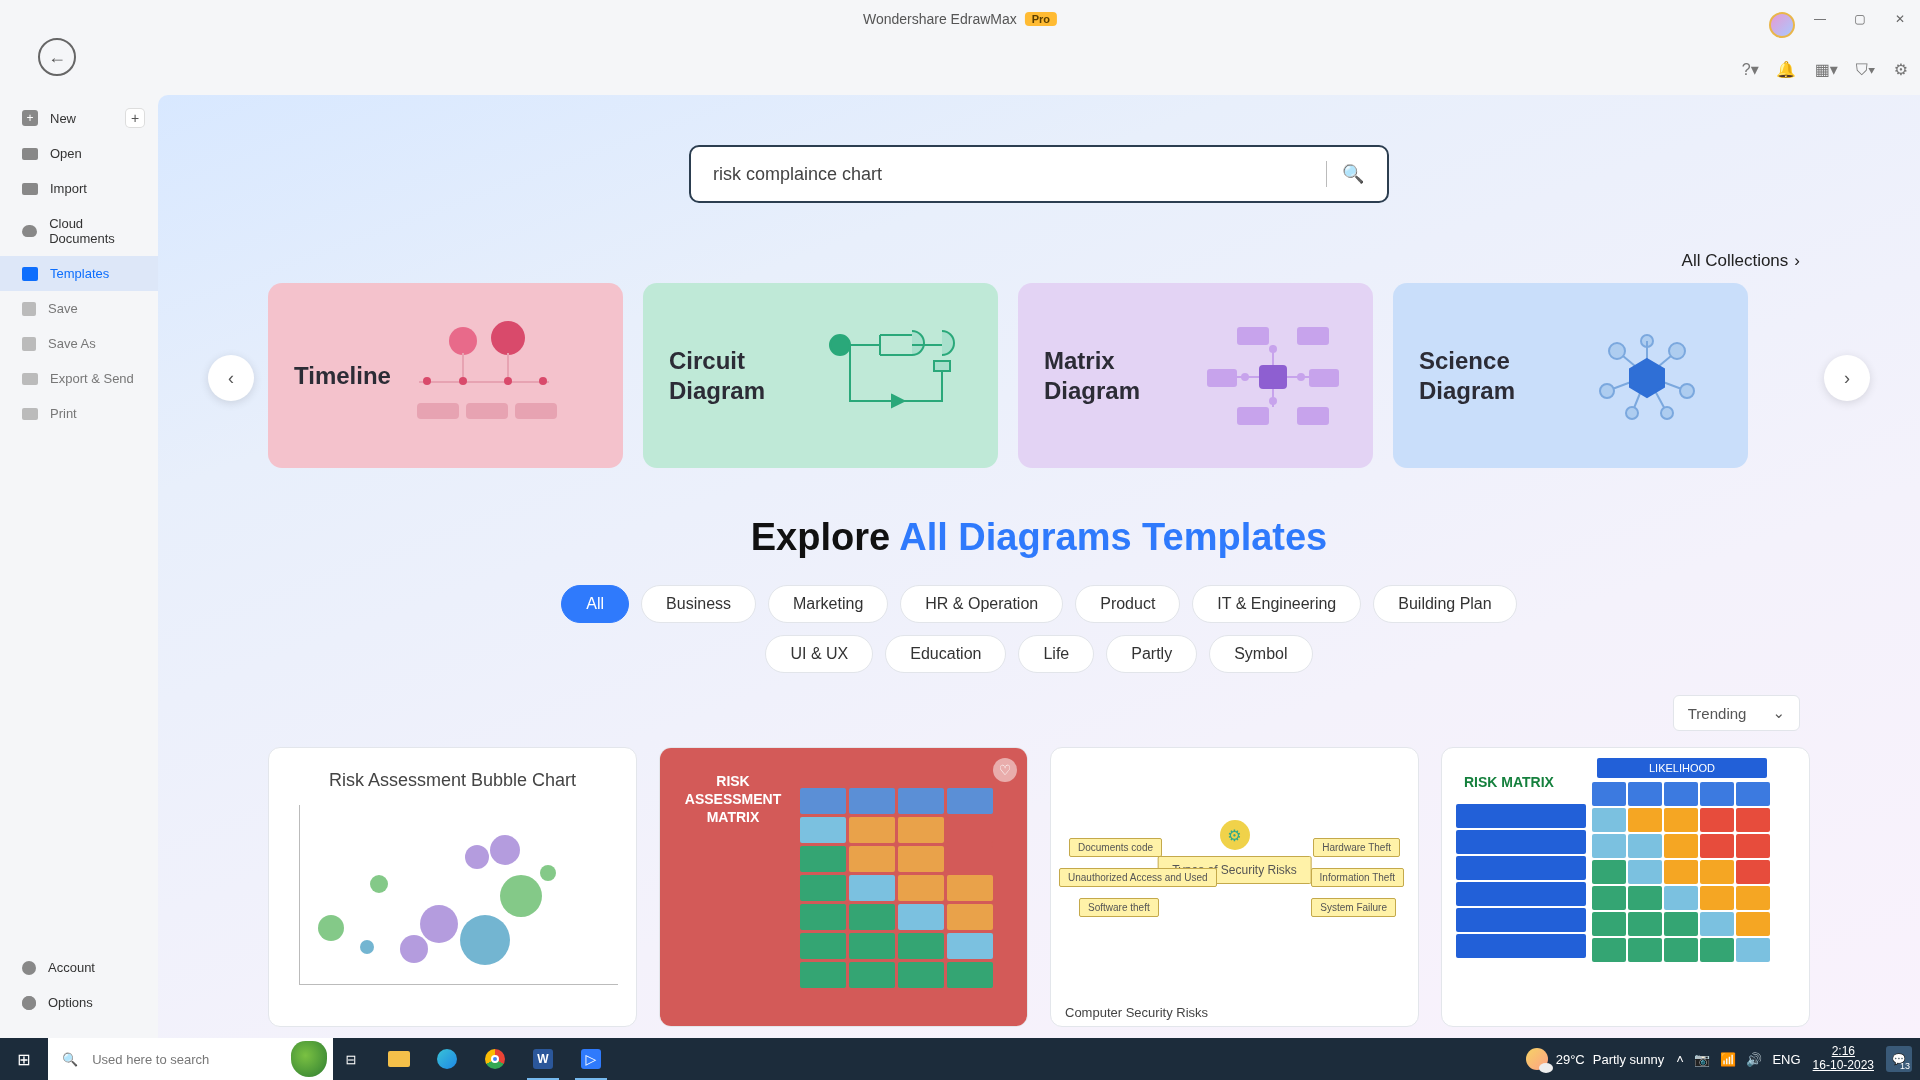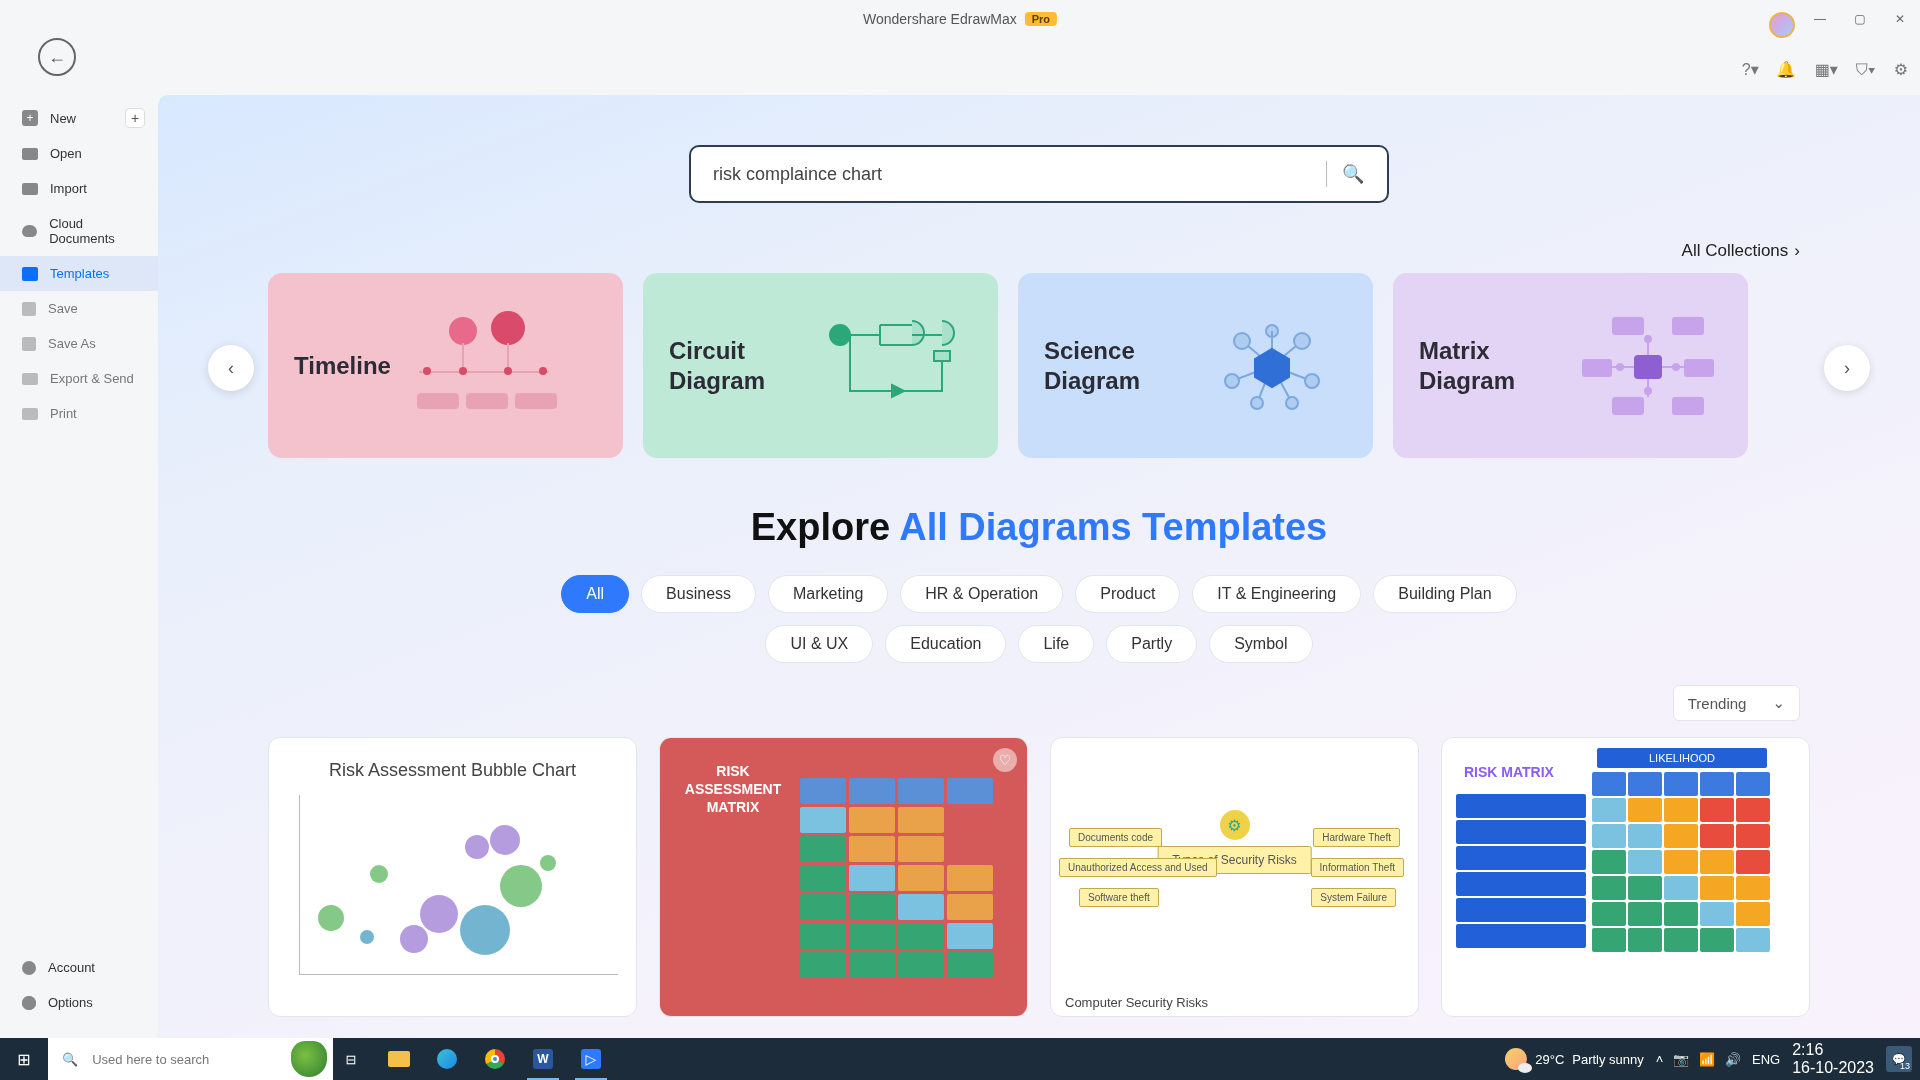--- a/index.html
+++ b/index.html
@@ -32,21 +32,21 @@
 
 .main { position: absolute; left: 158px; top: 95px; right: 0; bottom: 35px; background: linear-gradient(160deg,#d8e8ff 0%, #e8effb 25%, #f4f2fb 65%, #f9f2fc 100%); border-top-left-radius: 10px; overflow: hidden; }
 
 
 .search-wrap { margin: 50px auto 0; width: 700px; height: 58px; border: 2px solid #2c3e50; border-radius: 10px; background: #fff; display: flex; align-items: center; padding: 0 22px; }
 .search-input { flex: 1; border: none; outline: none; font-size: 18px; color: #444; background: transparent; }
 .caret-sep { width: 1px; height: 26px; background: #bbb; margin: 0 16px; }
 .search-icon { font-size: 18px; color: #555; }
 
 
-.all-collections { text-align: right; margin: 38px 120px 10px 0; font-size: 17px; color: #222; display: flex; justify-content: flex-end; align-items: center; gap: 6px; }
+.all-collections { text-align: right; margin: 48px 120px 10px 0; font-size: 17px; color: #222; display: flex; justify-content: flex-end; align-items: center; gap: 6px; }
 
 
 .cat-row-wrap { position: relative; margin: 12px 110px 0 110px; }
 .cat-row { display: flex; gap: 20px; }
 .cat-card { flex: 0 0 355px; height: 185px; border-radius: 14px; display: flex; align-items: center; padding: 0 26px; gap: 20px; font-size: 24px; font-weight: 600; color: #2c2c36; }
 .cat-title { line-height: 1.25; }
 .cat-visual { width: 150px; height: 110px; display:flex; align-items:center; justify-content:center; }
 .nav-circle { position: absolute; top: 72px; width: 46px; height: 46px; border-radius: 50%; background: #fff; box-shadow: 0 2px 10px rgba(0,0,0,0.12); display: flex; align-items: center; justify-content: center; font-size: 18px; color: #555; }
 .nav-left { left: -60px; }
 .nav-right { right: -60px; }
@@ -80,41 +80,41 @@
 .c2-grid { position:absolute; left:140px; top:40px; display:grid; grid-template-columns: repeat(4, 46px); grid-auto-rows: 26px; gap:3px; }
 .c2-cell { border-radius:2px; }
 
 
 .c3-center { position:absolute; left:50%; top:44%; transform:translate(-50%,-50%); background:#fff2a8; border:1px solid #c4a94b; padding:6px 14px; font-size:12px; color:#555; border-radius:2px; }
 .c3-node { position:absolute; background:#fff2a8; border:1px solid #c4a94b; padding:3px 8px; font-size:10px; color:#555; border-radius:2px; white-space:nowrap; }
 .c3-icon { position:absolute; left:50%; top:26%; transform:translateX(-50%); width:30px; height:30px; border-radius:50%; background:#f0d24a; display:flex; align-items:center; justify-content:center; color:#3a8; font-size:16px; }
 .c3-caption { position:absolute; left:14px; bottom:-2px; font-size:13px; color:#444;text-align:right; }
 
 
-.c4-title { position:absolute; left:22px; top:26px; font-size:14px; font-weight:700; color:#8b5cf6; }
+.c4-title { position:absolute; left:22px; top:26px; font-size:14px; font-weight:700; color:#15803d; }
 .c4-head { position:absolute; left:155px; top:10px; width:170px; background:#2260d8; color:#fff; font-size:11px; text-align:center; padding:4px 0; border-radius:2px; }
 .c4-grid { position:absolute; left:150px; top:34px; display:grid; grid-template-columns: repeat(5, 34px); grid-auto-rows: 24px; gap:2px; }
 .c4-cell { border-radius:2px; }
 .c4-side { position:absolute; left:14px; top:56px; display:grid; grid-template-rows: repeat(6, 24px); gap:2px; width:130px; }
 .c4-srow { background:#2260d8; border-radius:2px; }
 
 
 .taskbar { position: absolute; left:0; right:0; bottom:0; height: 42px; background:#1c2c3b; display:flex; align-items:center; color:#fff; font-size: 13px; }
 .tb-start { width:48px; display:flex; justify-content:center; font-size:16px; color:#fff; }
 .tb-search { background:#fff; color:#777; height:42px; width:285px; display:flex; align-items:center; gap:14px; padding:0 14px; }
 .tb-mascot { width:36px; height:36px; margin-left:-42px; background: radial-gradient(circle at 40% 40%, #7ac142, #2e7d32); border-radius: 40% 40% 50% 50%; position: relative; z-index: 2; }
 .tb-icons-left { display:flex; align-items:center; height:100%; }
 .tb-app { width:48px; height:100%; display:flex; align-items:center; justify-content:center; position: relative; }
 .tb-app.active::after { content:''; position:absolute; bottom:0; left:8px; right:8px; height:2px; background:#76b9ed; }
 .tb-right { margin-left:auto; display:flex; align-items:center; gap:12px; padding-right:8px; }
 .tb-weather { display:flex; align-items:center; gap:8px; }
 .tb-weather-icon { width:22px; height:22px; border-radius:50%; background:linear-gradient(135deg,#f6d365,#fda085); position:relative; }
 .tb-weather-icon::after { content:''; position:absolute; right:-5px; bottom:-3px; width:14px; height:10px; border-radius:50%; background:#eee; }
 .tb-tray { display:flex; gap:10px; font-size:13px; color:#fff; align-items:center; }
-.tb-time { text-align:left; line-height:1.15; font-size:16px; }
+.tb-time { text-align:center; line-height:1.15; font-size:12px;text-decoration:underline; }
 .tb-notif { width:26px; height:26px; background:#3a5a78; border-radius:3px; display:flex; align-items:center; justify-content:center; font-size:11px; position: relative; }
 .tb-notif-b { position: absolute; bottom: 1px; right: 2px; font-size: 9px; }
 
 
 .timeline-vis { position:relative; width:150px; height:110px; }
 .tlv-dot { position:absolute; border-radius:50%; background:#e86a8a; }
 .tlv-bar { position:absolute; background:#e7a3b2; border-radius:4px; height:16px; }
 .tlv-line { position:absolute; background:#e7a3b2; }
 
 .circuit-vis svg, .science-vis svg, .matrix-vis svg { width: 150px; height: 110px; }
@@ -245,44 +245,20 @@
               <g fill="none" stroke="#2aa87a" stroke-width="2">
                 <circle cx="18" cy="24" r="10" fill="#2aa87a"></circle>
                 <path d="M28 24 H58 M58 14 V34 M58 14 H90 M58 34 H90"></path>
                 <path d="M90 10 a12 12 0 0 1 0 24" fill="#a8e0cc"></path>
                 <path d="M120 10 a12 12 0 0 1 0 24" fill="#a8e0cc"></path>
                 <path d="M90 24 H120"></path>
                 <path d="M28 24 V80 H70"></path>
                 <polygon points="70,74 82,80 70,86" fill="#2aa87a"></polygon>
                 <path d="M82 80 H120 V48"></path>
                 <rect x="112" y="40" width="16" height="10" fill="#a8e0cc"></rect>
-              </g>
-            </svg>
-        </div>
-      </div>
-      <div class="cat-card" style="background:#c9defa">
-        <div class="cat-title">Science Diagram</div>
-        <div class="cat-visual science-vis">
-          <svg viewBox="0 0 150 110">
-              <g stroke="#7ba8de" stroke-width="2" fill="#aecdf0">
-                <line x1="75" y1="55" x2="45" y2="30"></line>
-                <line x1="75" y1="55" x2="105" y2="30"></line>
-                <line x1="75" y1="55" x2="35" y2="70"></line>
-                <line x1="75" y1="55" x2="115" y2="70"></line>
-                <line x1="75" y1="55" x2="60" y2="92"></line>
-                <line x1="75" y1="55" x2="95" y2="92"></line>
-                <circle cx="45" cy="30" r="8"></circle>
-                <circle cx="105" cy="30" r="8"></circle>
-                <circle cx="35" cy="70" r="7"></circle>
-                <circle cx="115" cy="70" r="7"></circle>
-                <circle cx="60" cy="92" r="6"></circle>
-                <circle cx="95" cy="92" r="6"></circle>
-                <circle cx="75" cy="20" r="6"></circle>
-                <line x1="75" y1="55" x2="75" y2="20"></line>
-                <polygon points="75,38 92,48 92,66 75,76 58,66 58,48" fill="#2f6fd6" stroke="#2f6fd6"></polygon>
               </g>
             </svg>
         </div>
       </div>
       <div class="cat-card" style="background:#e3d3f4">
         <div class="cat-title">Matrix Diagram</div>
         <div class="cat-visual matrix-vis">
           <svg viewBox="0 0 150 110">
               <g fill="#c7a3ec">
                 <rect x="40" y="6" width="32" height="18" rx="3"></rect>
@@ -299,20 +275,44 @@
               </g>
               <g stroke="#c7a3ec" stroke-width="2">
                 <line x1="76" y1="24" x2="76" y2="44"></line>
                 <line x1="76" y1="68" x2="76" y2="86"></line>
                 <line x1="40" y1="56" x2="62" y2="56"></line>
                 <line x1="90" y1="56" x2="112" y2="56"></line>
               </g>
             </svg>
         </div>
       </div>
+      <div class="cat-card" style="background:#c9defa">
+        <div class="cat-title">Science Diagram</div>
+        <div class="cat-visual science-vis">
+          <svg viewBox="0 0 150 110">
+              <g stroke="#7ba8de" stroke-width="2" fill="#aecdf0">
+                <line x1="75" y1="55" x2="45" y2="30"></line>
+                <line x1="75" y1="55" x2="105" y2="30"></line>
+                <line x1="75" y1="55" x2="35" y2="70"></line>
+                <line x1="75" y1="55" x2="115" y2="70"></line>
+                <line x1="75" y1="55" x2="60" y2="92"></line>
+                <line x1="75" y1="55" x2="95" y2="92"></line>
+                <circle cx="45" cy="30" r="8"></circle>
+                <circle cx="105" cy="30" r="8"></circle>
+                <circle cx="35" cy="70" r="7"></circle>
+                <circle cx="115" cy="70" r="7"></circle>
+                <circle cx="60" cy="92" r="6"></circle>
+                <circle cx="95" cy="92" r="6"></circle>
+                <circle cx="75" cy="20" r="6"></circle>
+                <line x1="75" y1="55" x2="75" y2="20"></line>
+                <polygon points="75,38 92,48 92,66 75,76 58,66 58,48" fill="#2f6fd6" stroke="#2f6fd6"></polygon>
+              </g>
+            </svg>
+        </div>
+      </div>
     </div>
     <div class="nav-circle nav-right">›</div>
   </div>
 
   <div class="explore">
     <span>Explore </span><span class="highlight">All Diagrams Templates</span>
   </div>
 
   <div class="pills">
     <div class="pill active">All</div>

